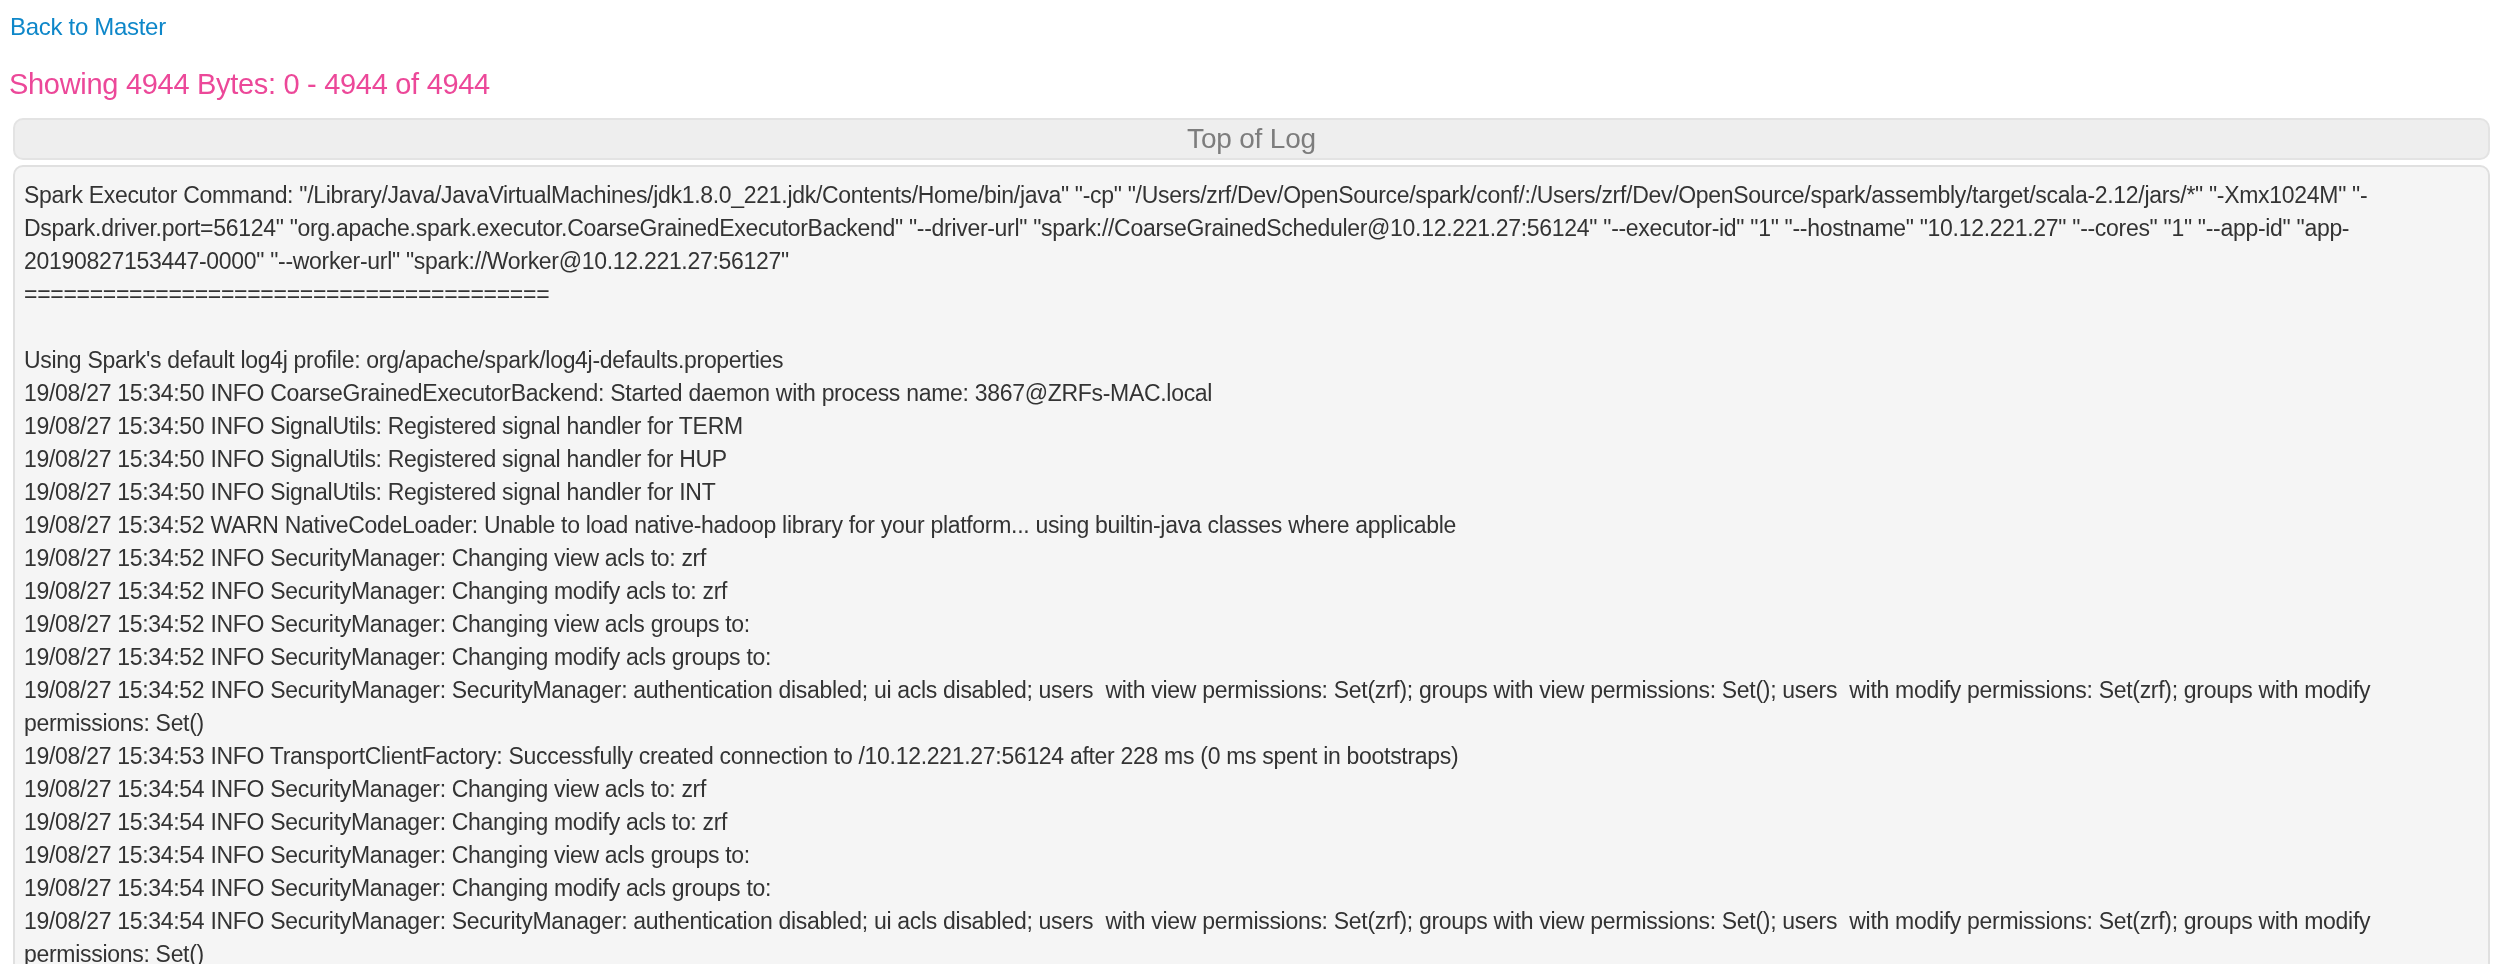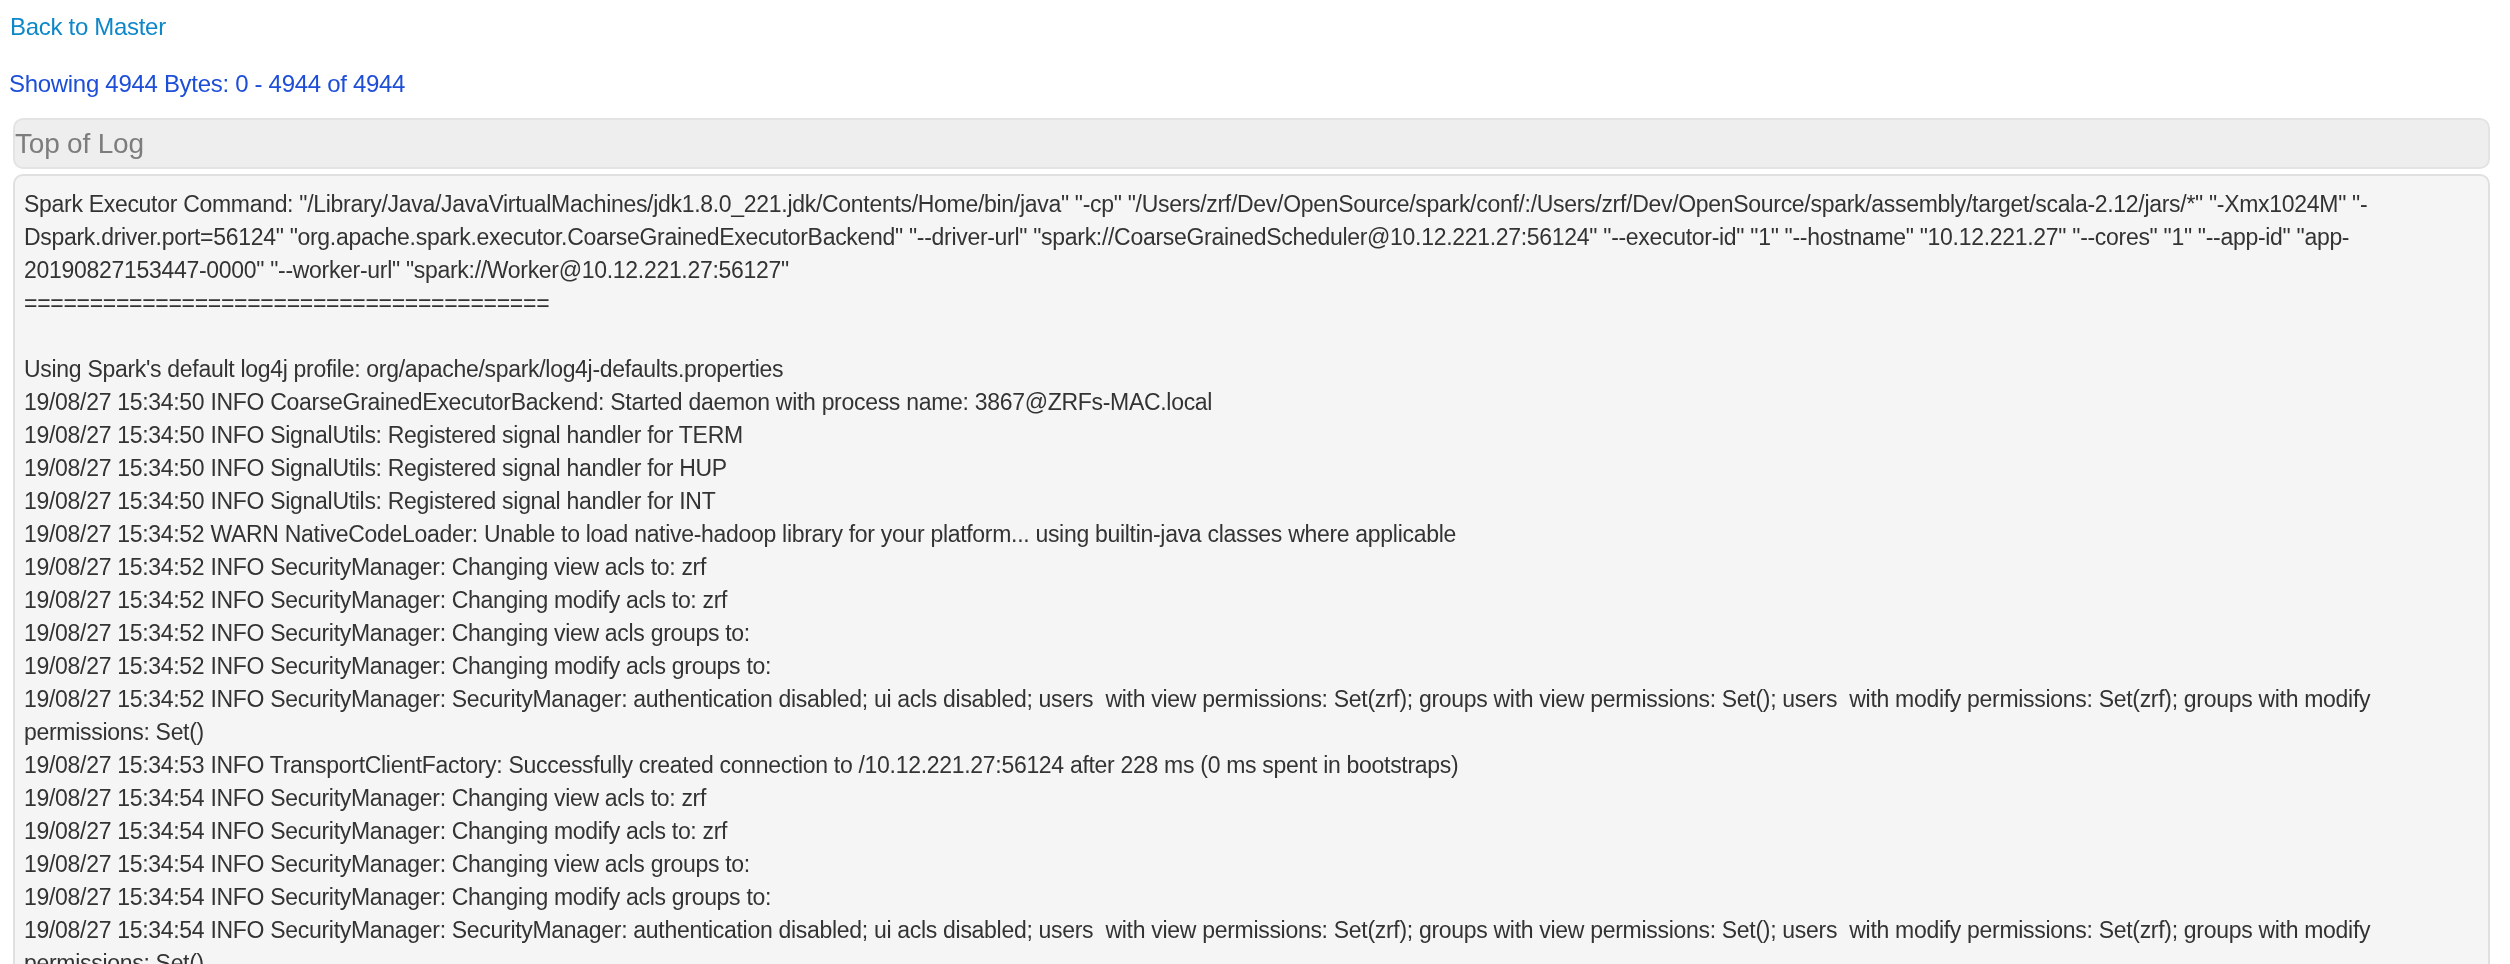--- a/index.html
+++ b/index.html
@@ -21,33 +21,34 @@
     margin: 10px 0 0 10px;
     font-size: 24px;
     line-height: 34px;
     letter-spacing: -0.3px;
     color: #0e87c9;
     text-decoration: none;
     cursor: pointer;
   }
   .byte-range {
     margin: 22px 0 16px 9px;
-    font-size: 24px;
+    font-size: 29px;
     line-height: 36px;
     letter-spacing: -0.3px;
-    color: #1d4ed8;
+    color: #ec4899;
   }
   .top-log-bar {
     margin: 15px 20px 0 13px;
-    height: 51px;
+    height: 42px;
     background: #eeeeee;
     border: 2px solid #e3e3e3;
     border-radius: 10px;
     display: flex;
     align-items: center;
+    justify-content: center;
     font-size: 28px;
     letter-spacing: -0.2px;
     color: #7d7d7d;
   }
   .log-box {
     margin: 5px 20px 0 13px;
     height: 1200px; 
     background: #f5f5f5;
     border: 2px solid #e0e0e0;
     border-radius: 10px;

